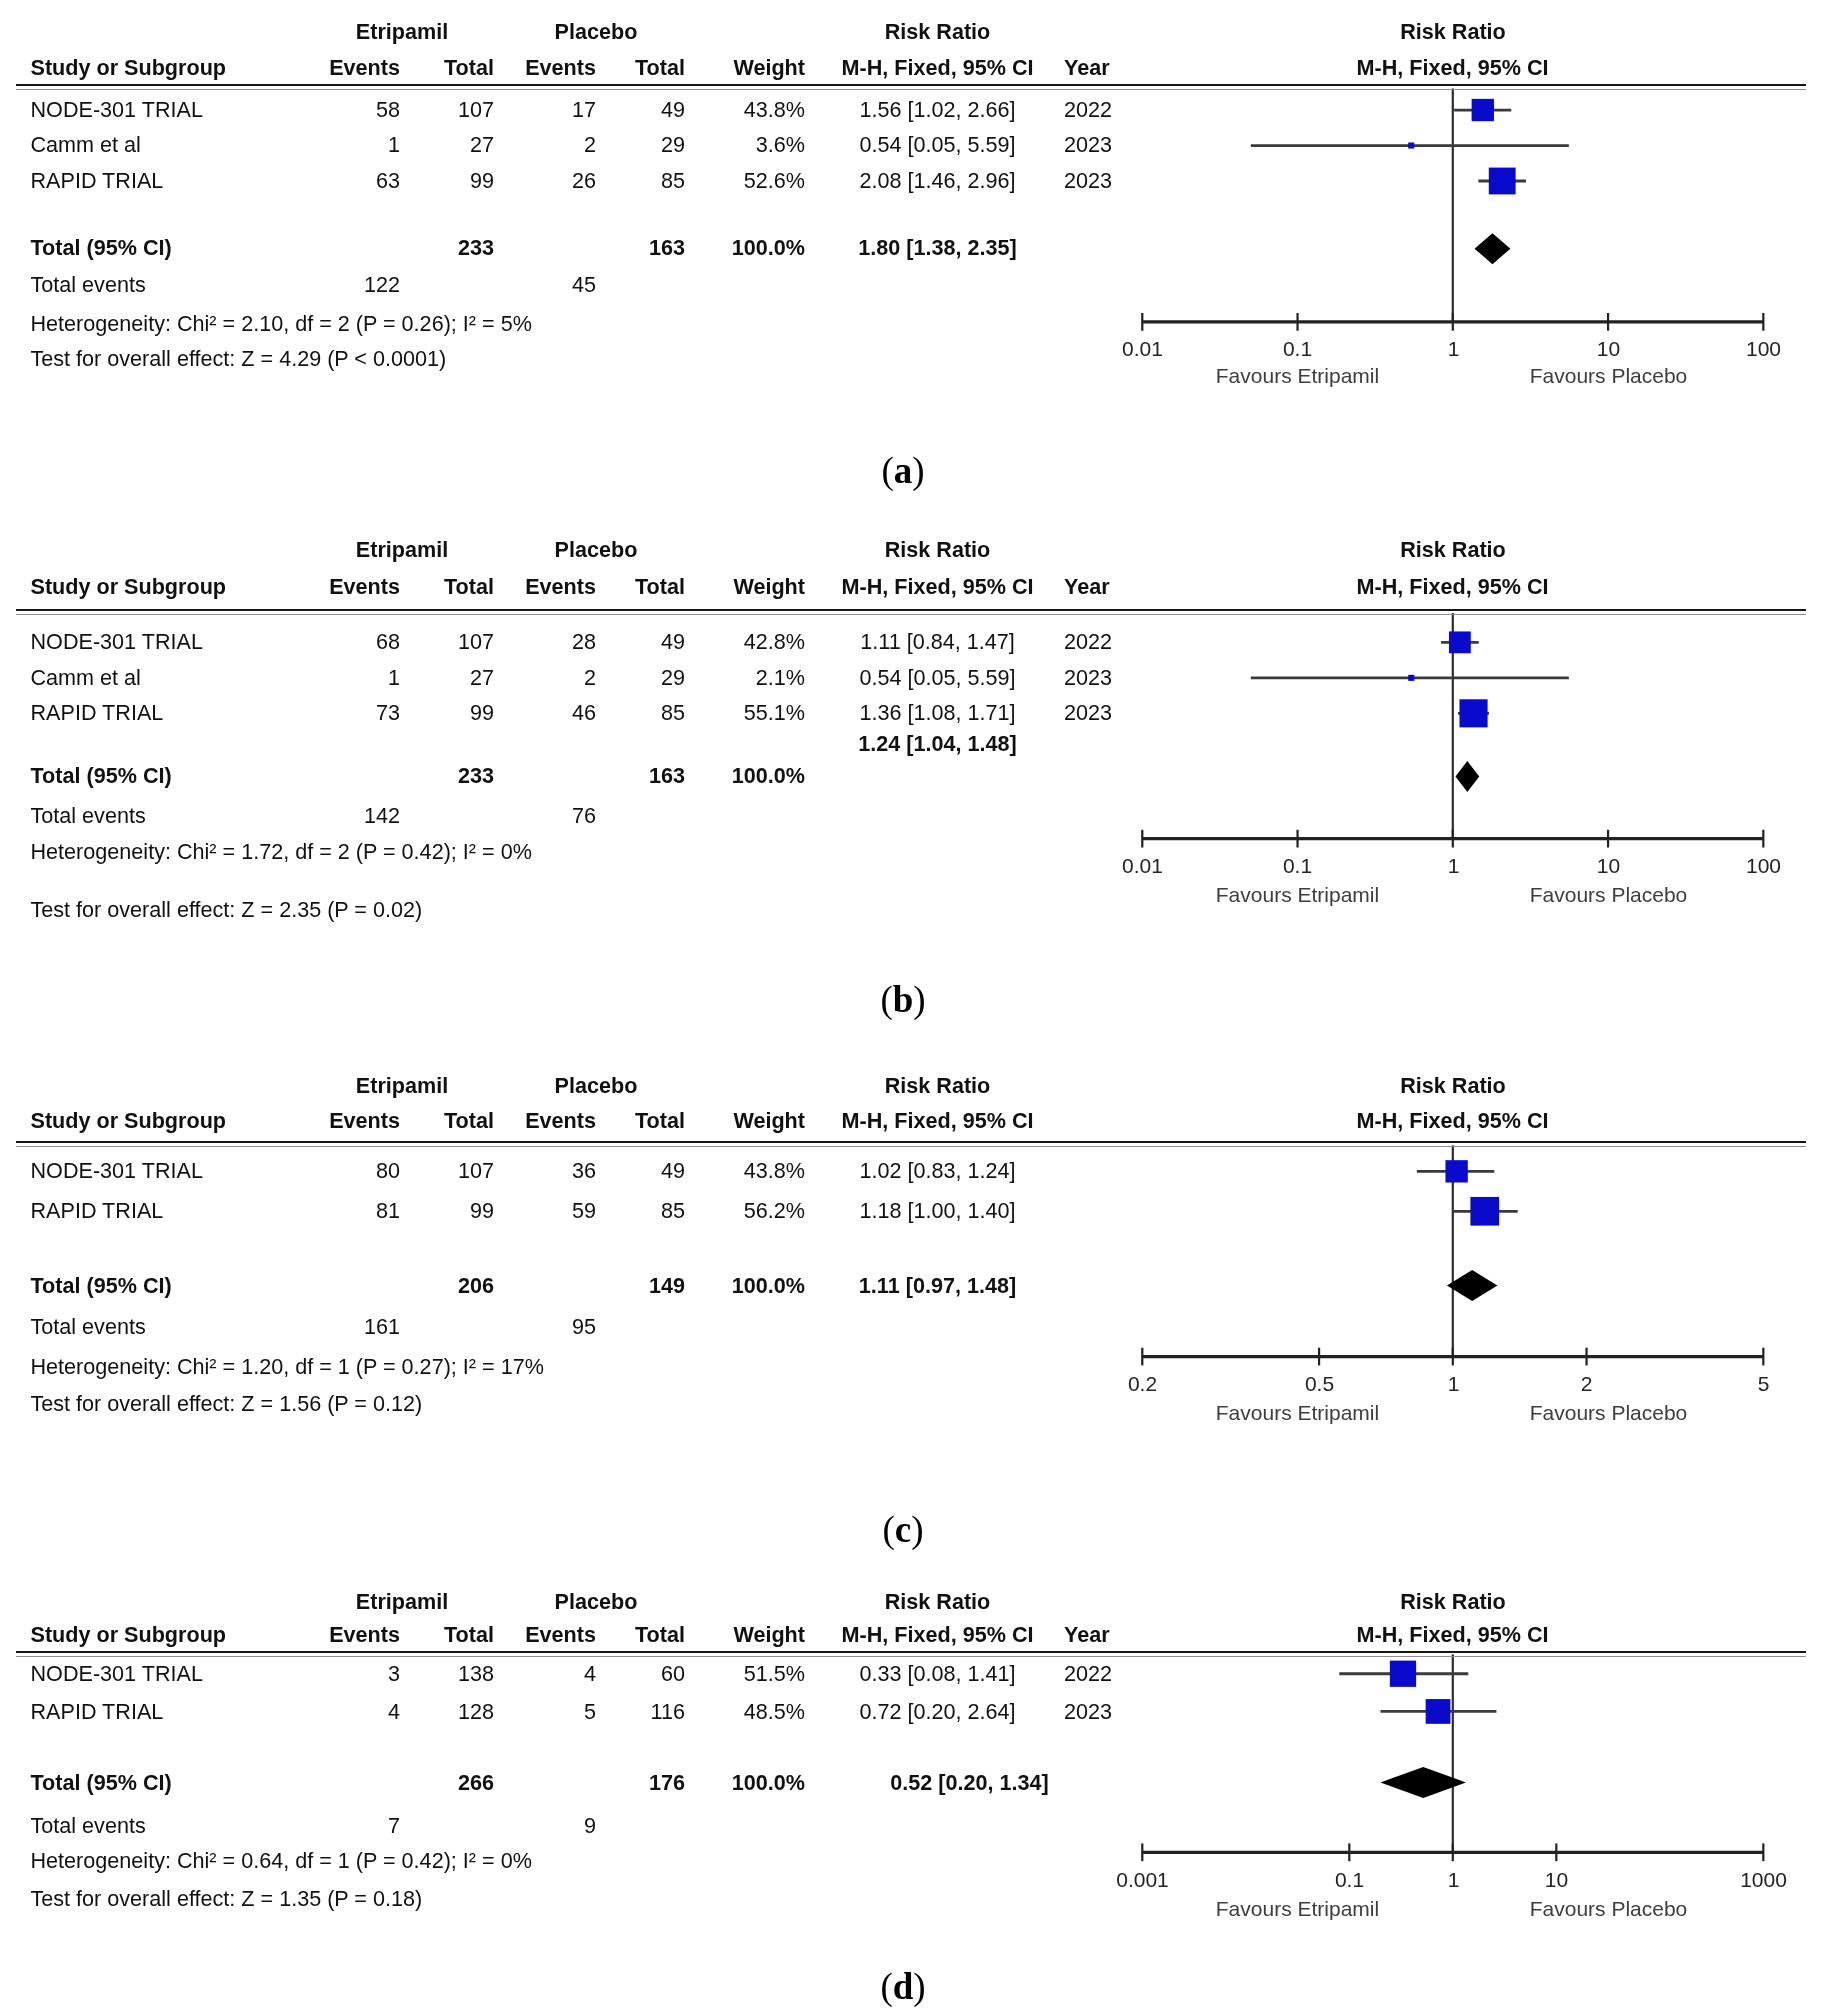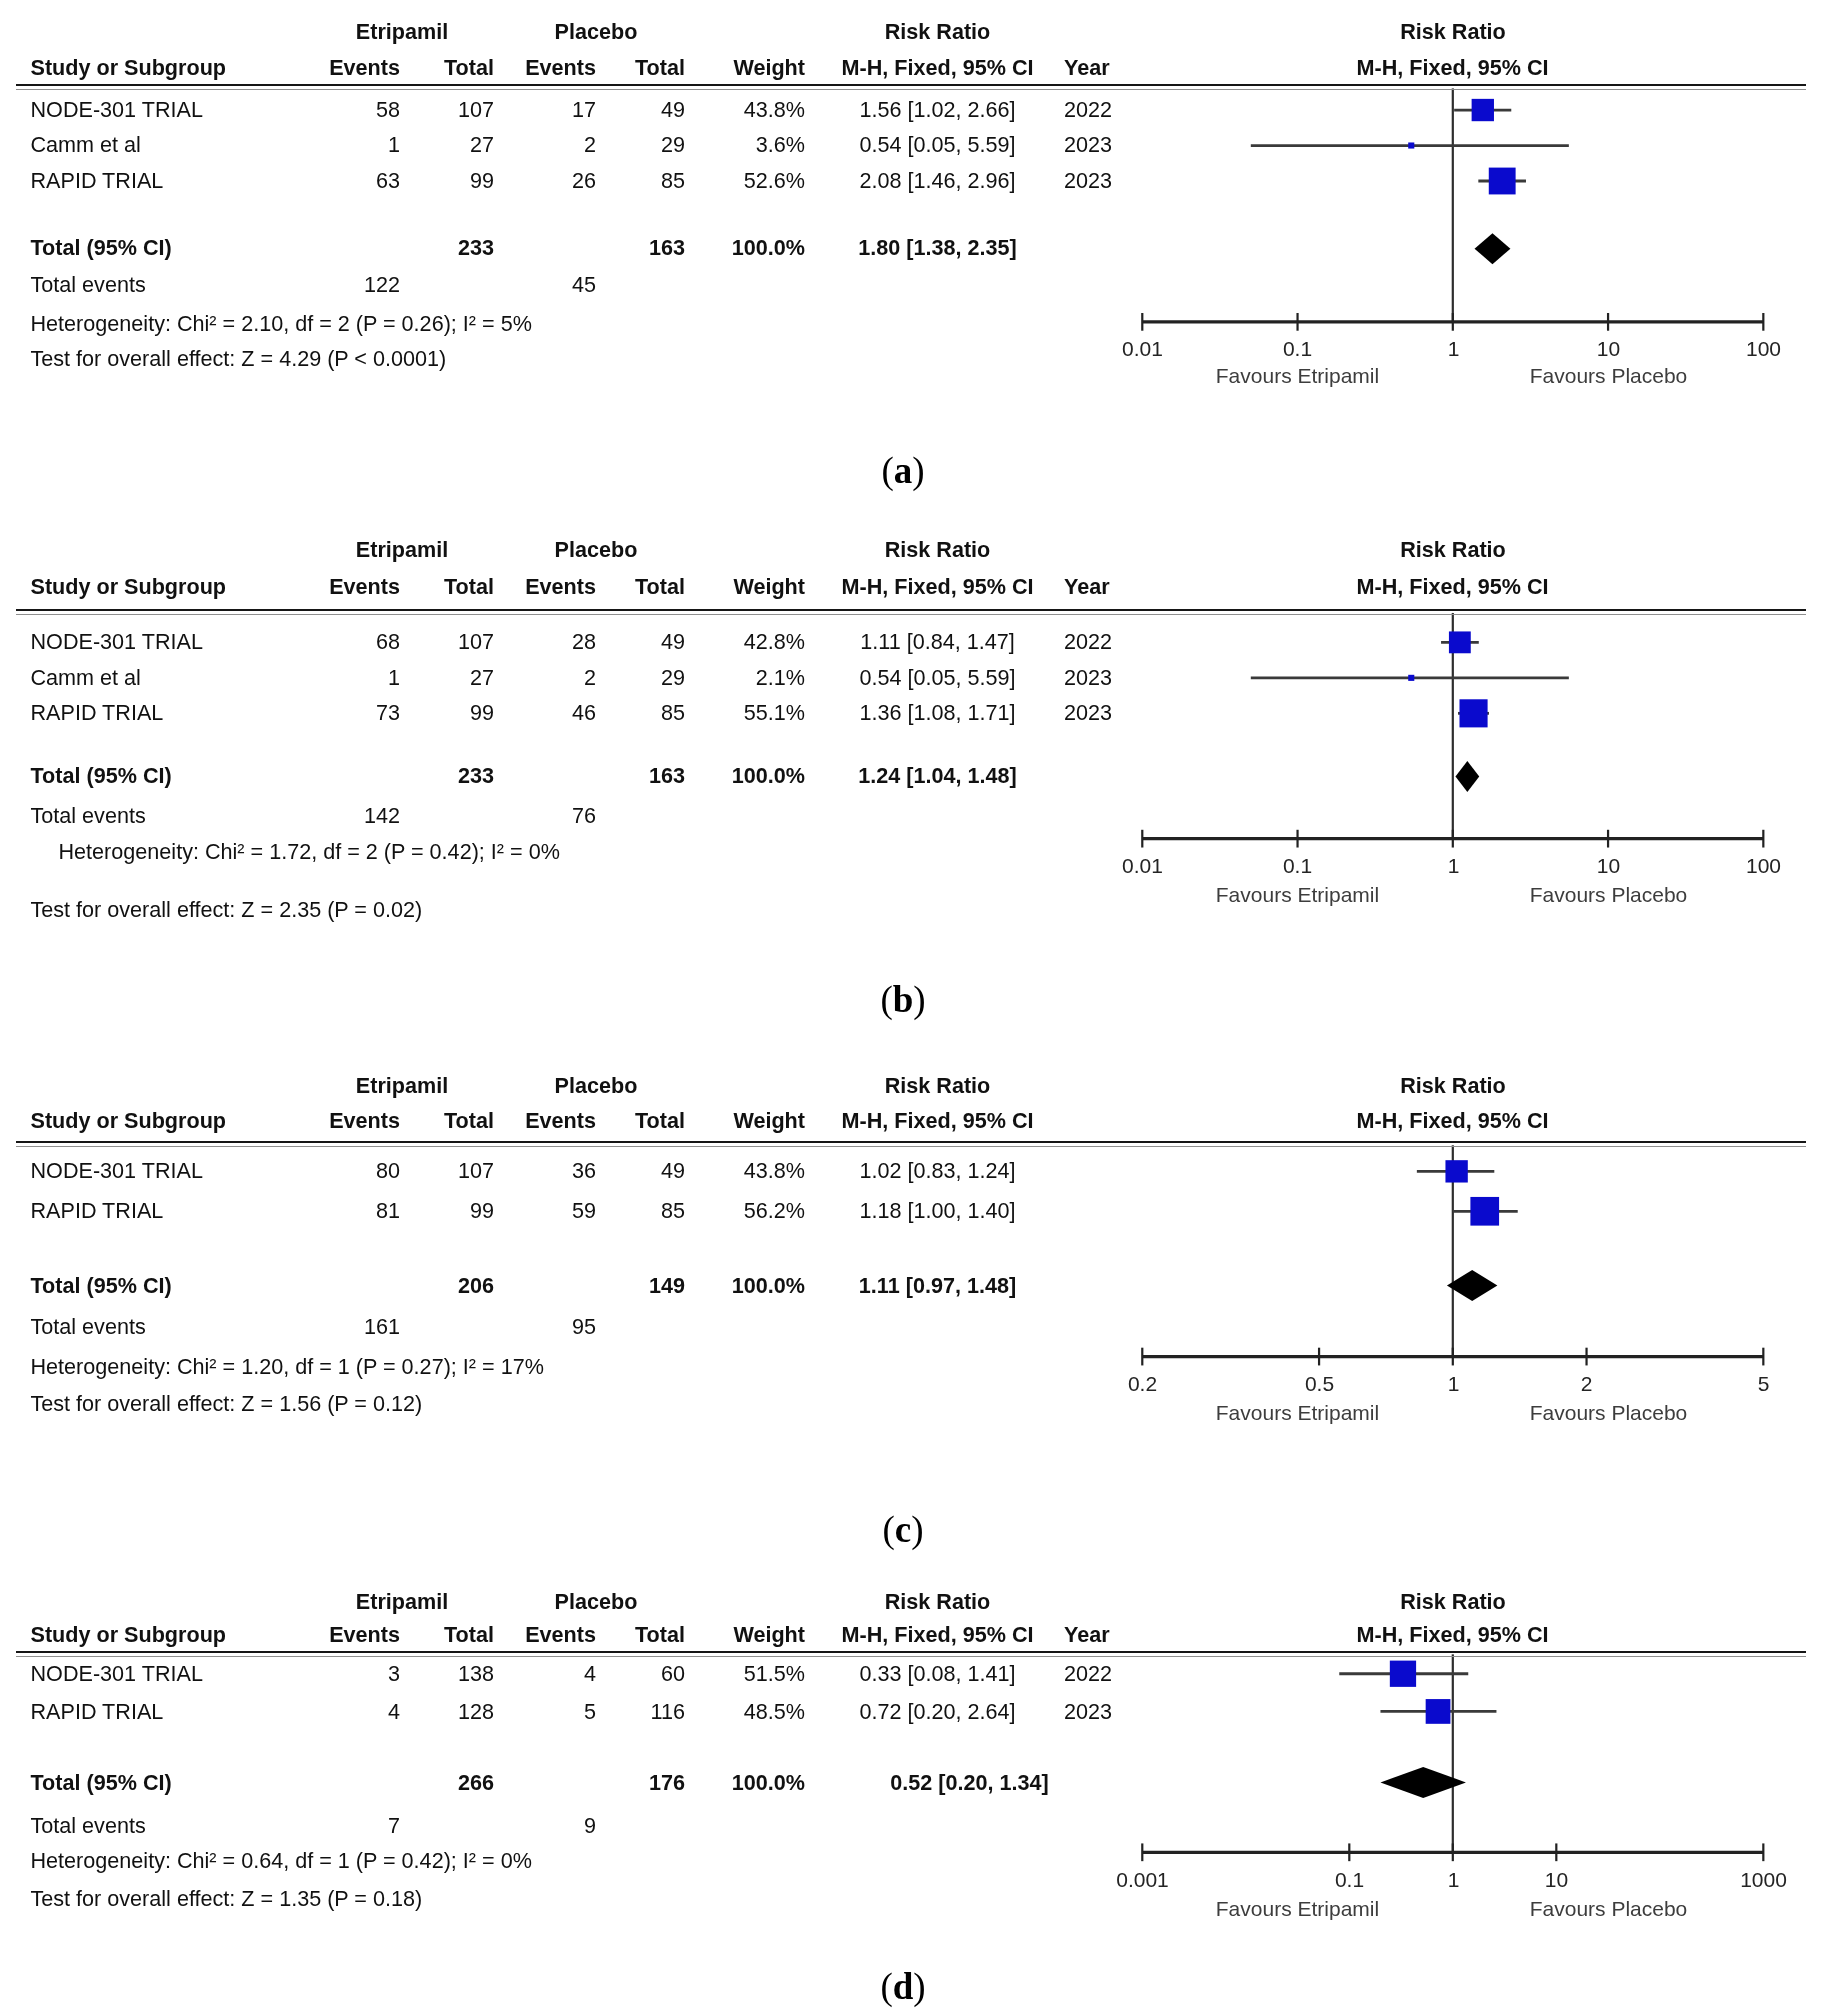--- a/index.html
+++ b/index.html
@@ -166,25 +166,25 @@
     <div class="abs t  right" style="left: 405px; width: 89px; top: 713px;">99</div>
     <div class="abs t  right" style="left: 507px; width: 89px; top: 713px;">46</div>
     <div class="abs t  right" style="left: 599px; width: 86px; top: 713px;">85</div>
     <div class="abs t  right" style="left: 702px; width: 103px; top: 713px;">55.1%</div>
     <div class="abs t  center" style="left: 810px; width: 255px; top: 713px;">1.36 [1.08, 1.71]</div>
     <div class="abs t " style="left: 1064px; width: 78px; top: 713px;">2023</div>
     <div class="abs t b" style="left: 30.5px; width: 277px; top: 776px;">Total (95% CI)</div>
     <div class="abs t b right" style="left: 405px; width: 89px; top: 776px;">233</div>
     <div class="abs t b right" style="left: 599px; width: 86px; top: 776px;">163</div>
     <div class="abs t b right" style="left: 702px; width: 103px; top: 776px;">100.0%</div>
-    <div class="abs t b center" style="left: 810px; width: 255px; top: 776px;">1.24 [1.04, 1.48]</div>
+    <div class="abs t b center" style="left: 810px; width: 255px; top: 744px;">1.24 [1.04, 1.48]</div>
     <div class="abs t " style="left: 30.5px; width: 277px; top: 816px;">Total events</div>
     <div class="abs t  right" style="left: 300px; width: 100px; top: 816px;">142</div>
     <div class="abs t  right" style="left: 507px; width: 89px; top: 816px;">76</div>
-    <div class="abs t " style="left: 30.5px; width: 832px; top: 852px; margin-left: 28px;">Heterogeneity: Chi² = 1.72, df = 2 (P = 0.42); I² = 0%</div>
+    <div class="abs t " style="left: 30.5px; width: 832px; top: 852px;">Heterogeneity: Chi² = 1.72, df = 2 (P = 0.42); I² = 0%</div>
     <div class="abs t " style="left: 30.5px; width: 832px; top: 910px;">Test for overall effect: Z = 2.35 (P = 0.02)</div>
     <div class="abs center tickl" style="left: 1076px; width: 133px; top: 865px;">0.01</div>
     <div class="abs center tickl" style="left: 1231px; width: 133px; top: 865px;">0.1</div>
     <div class="abs center tickl" style="left: 1387px; width: 133px; top: 865px;">1</div>
     <div class="abs center tickl" style="left: 1542px; width: 133px; top: 865px;">10</div>
     <div class="abs center tickl" style="left: 1697px; width: 133px; top: 865px;">100</div>
     <div class="abs center fav" style="left: 1131px; width: 333px; top: 894px;">Favours Etripamil</div>
     <div class="abs center fav" style="left: 1442px; width: 333px; top: 894px;">Favours Placebo</div>
     <div class="abs panel-letter center" style="left: 820px; width: 166px; top: 999px;">(<b>b</b>)</div>
     <div class="abs t b center" style="left: 319px; width: 166px; top: 1086px;">Etripamil</div>

